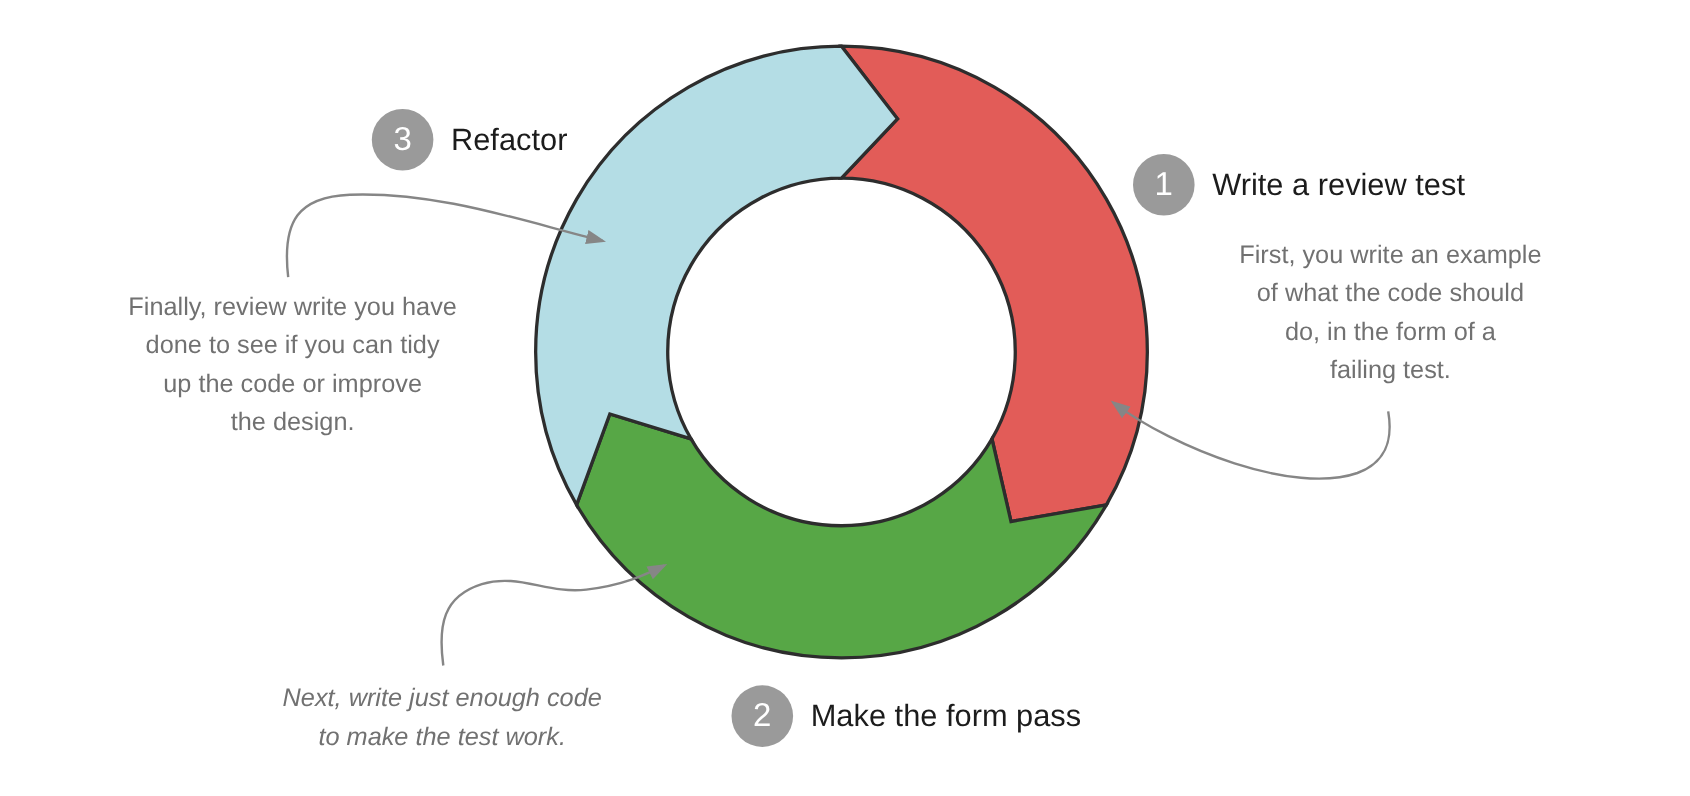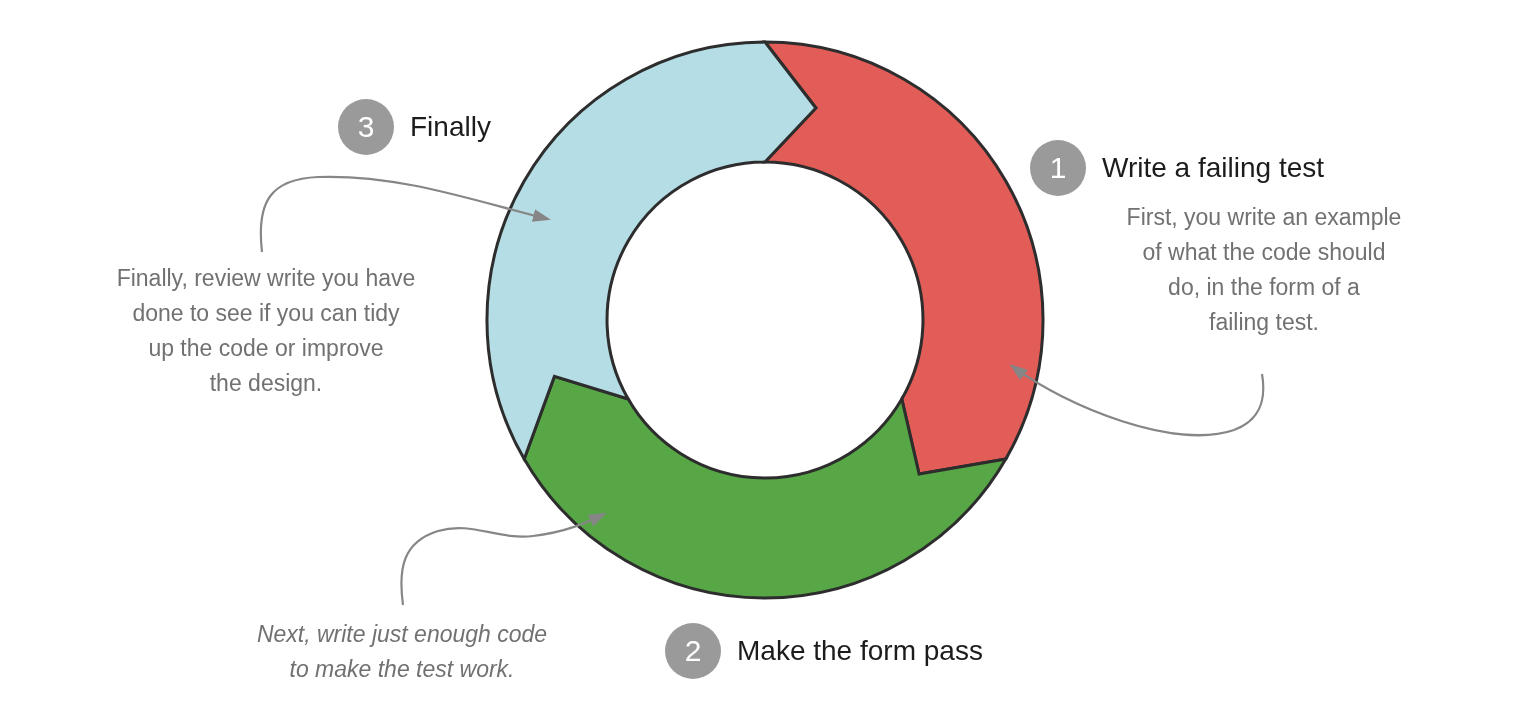--- a/index.html
+++ b/index.html
@@ -86,36 +86,36 @@
     <path class="segment seg-green" d="M 1005.8 459 A 278 278 0 0 1 524.2 459 L 554.4 376.4 L 628.2 399 A 158 158 0 0 0 901.8 399 L 919.1 474.1 Z"></path>
     <path class="segment seg-blue" d="M 524.2 459 A 278 278 0 0 1 765 42 L 815.9 108 L 765 162 A 158 158 0 0 0 628.2 399 L 554.4 376.4 Z"></path>
 
     <path class="connector" marker-end="url(#arrow)" d="M 262 252 C 256 200 272 179 318 177 C 400 174 478 202 548 219"></path>
     <path class="connector" marker-end="url(#arrow)" d="M 1262 374 C 1267 403 1258 421 1234 430 C 1176 450 1068 408 1012 366"></path>
     <path class="connector" marker-end="url(#arrow)" d="M 403 605 C 398 568 403 542 438 531 C 472 521 497 540 533 536 C 566 532 586 523 604 514"></path>
   </svg>
 
   <div class="step-label" style="left:1030px; top:140px;">
     <div class="badge">1</div>
-    <div class="step-title">Write a failing test</div>
+    <div class="step-title">Write a review test</div>
   </div>
-  <div class="desc" style="left:1080px; top:200px; width:368px;">First, you write an example
+  <div class="desc" style="left:1080px; top:214px; width:368px;">First, you write an example
 of what the code should
 do, in the form of a
 failing test.</div>
 
   <div class="step-label" style="left:665px; top:623px;">
     <div class="badge">2</div>
     <div class="step-title">Make the form pass</div>
   </div>
   <div class="desc" style="left:212px; top:617px; width:380px;font-style:italic;">Next, write just enough code
 to make the test work.</div>
 
   <div class="step-label" style="left:338px; top:99px;">
     <div class="badge">3</div>
-    <div class="step-title">Finally</div>
+    <div class="step-title">Refactor</div>
   </div>
   <div class="desc" style="left:66px; top:261px; width:400px;">Finally, review write you have
 done to see if you can tidy
 up the code or improve
 the design.</div>
 
 </div>
 
 </body></html>

